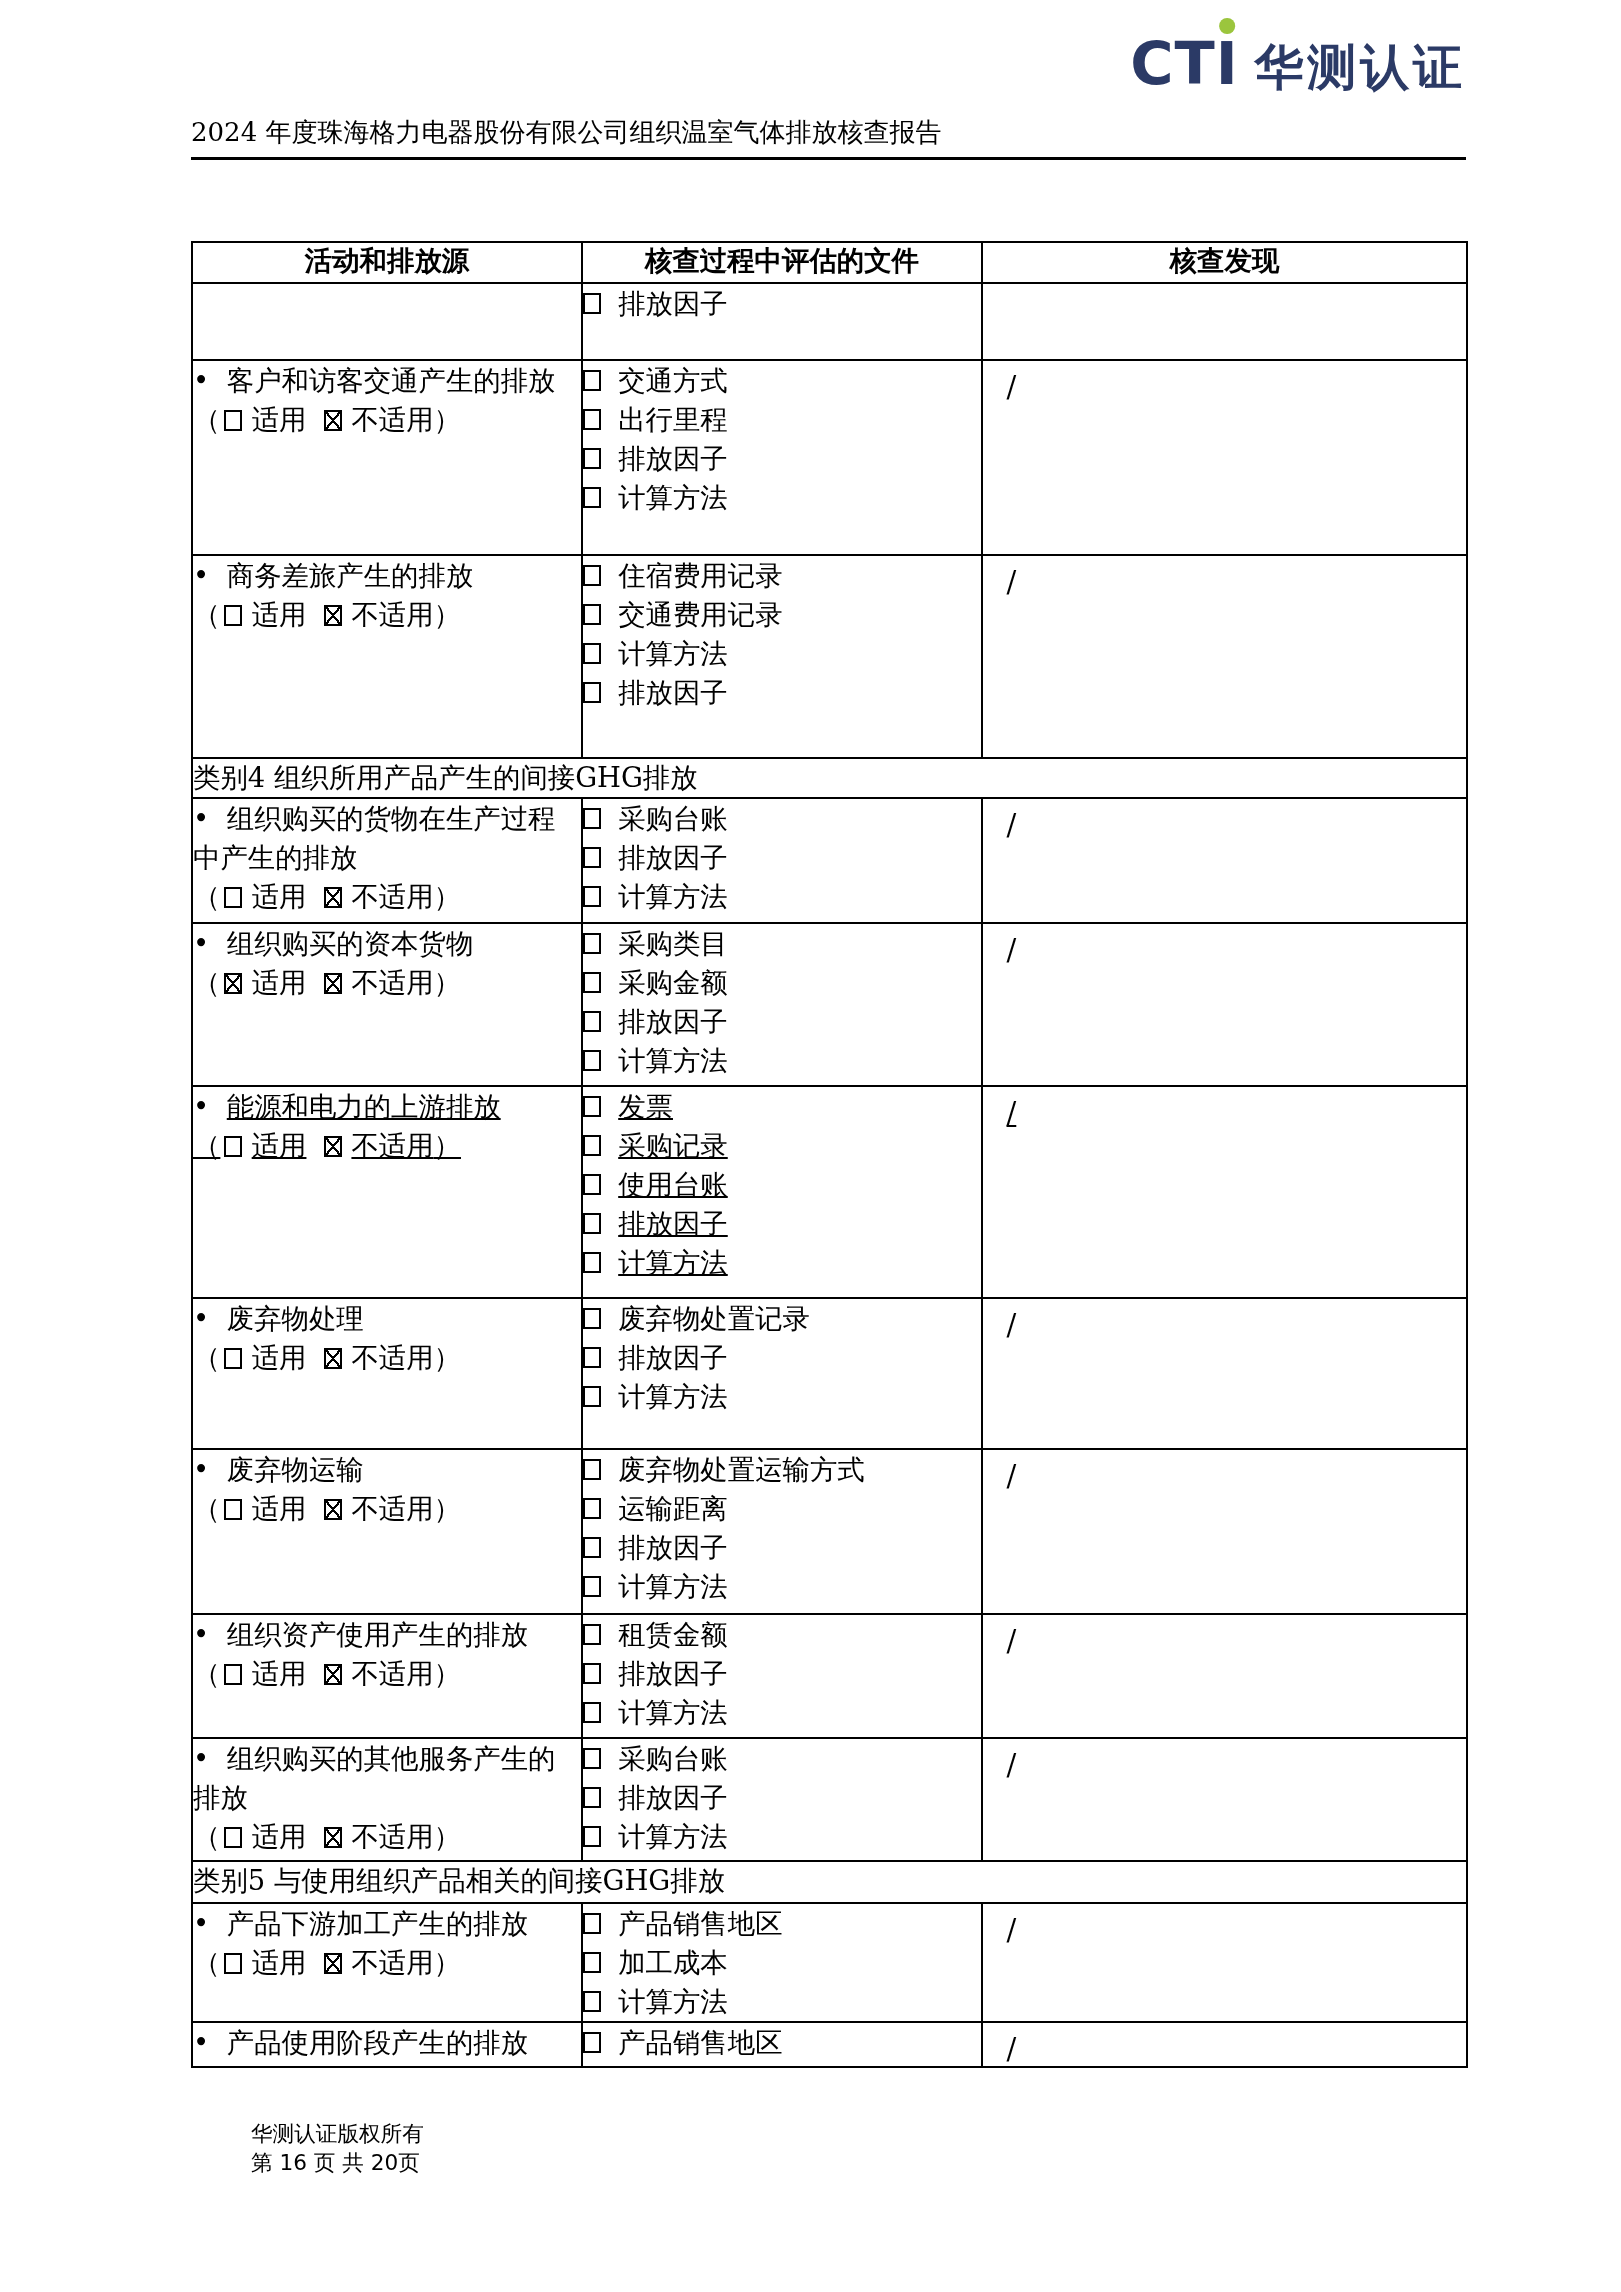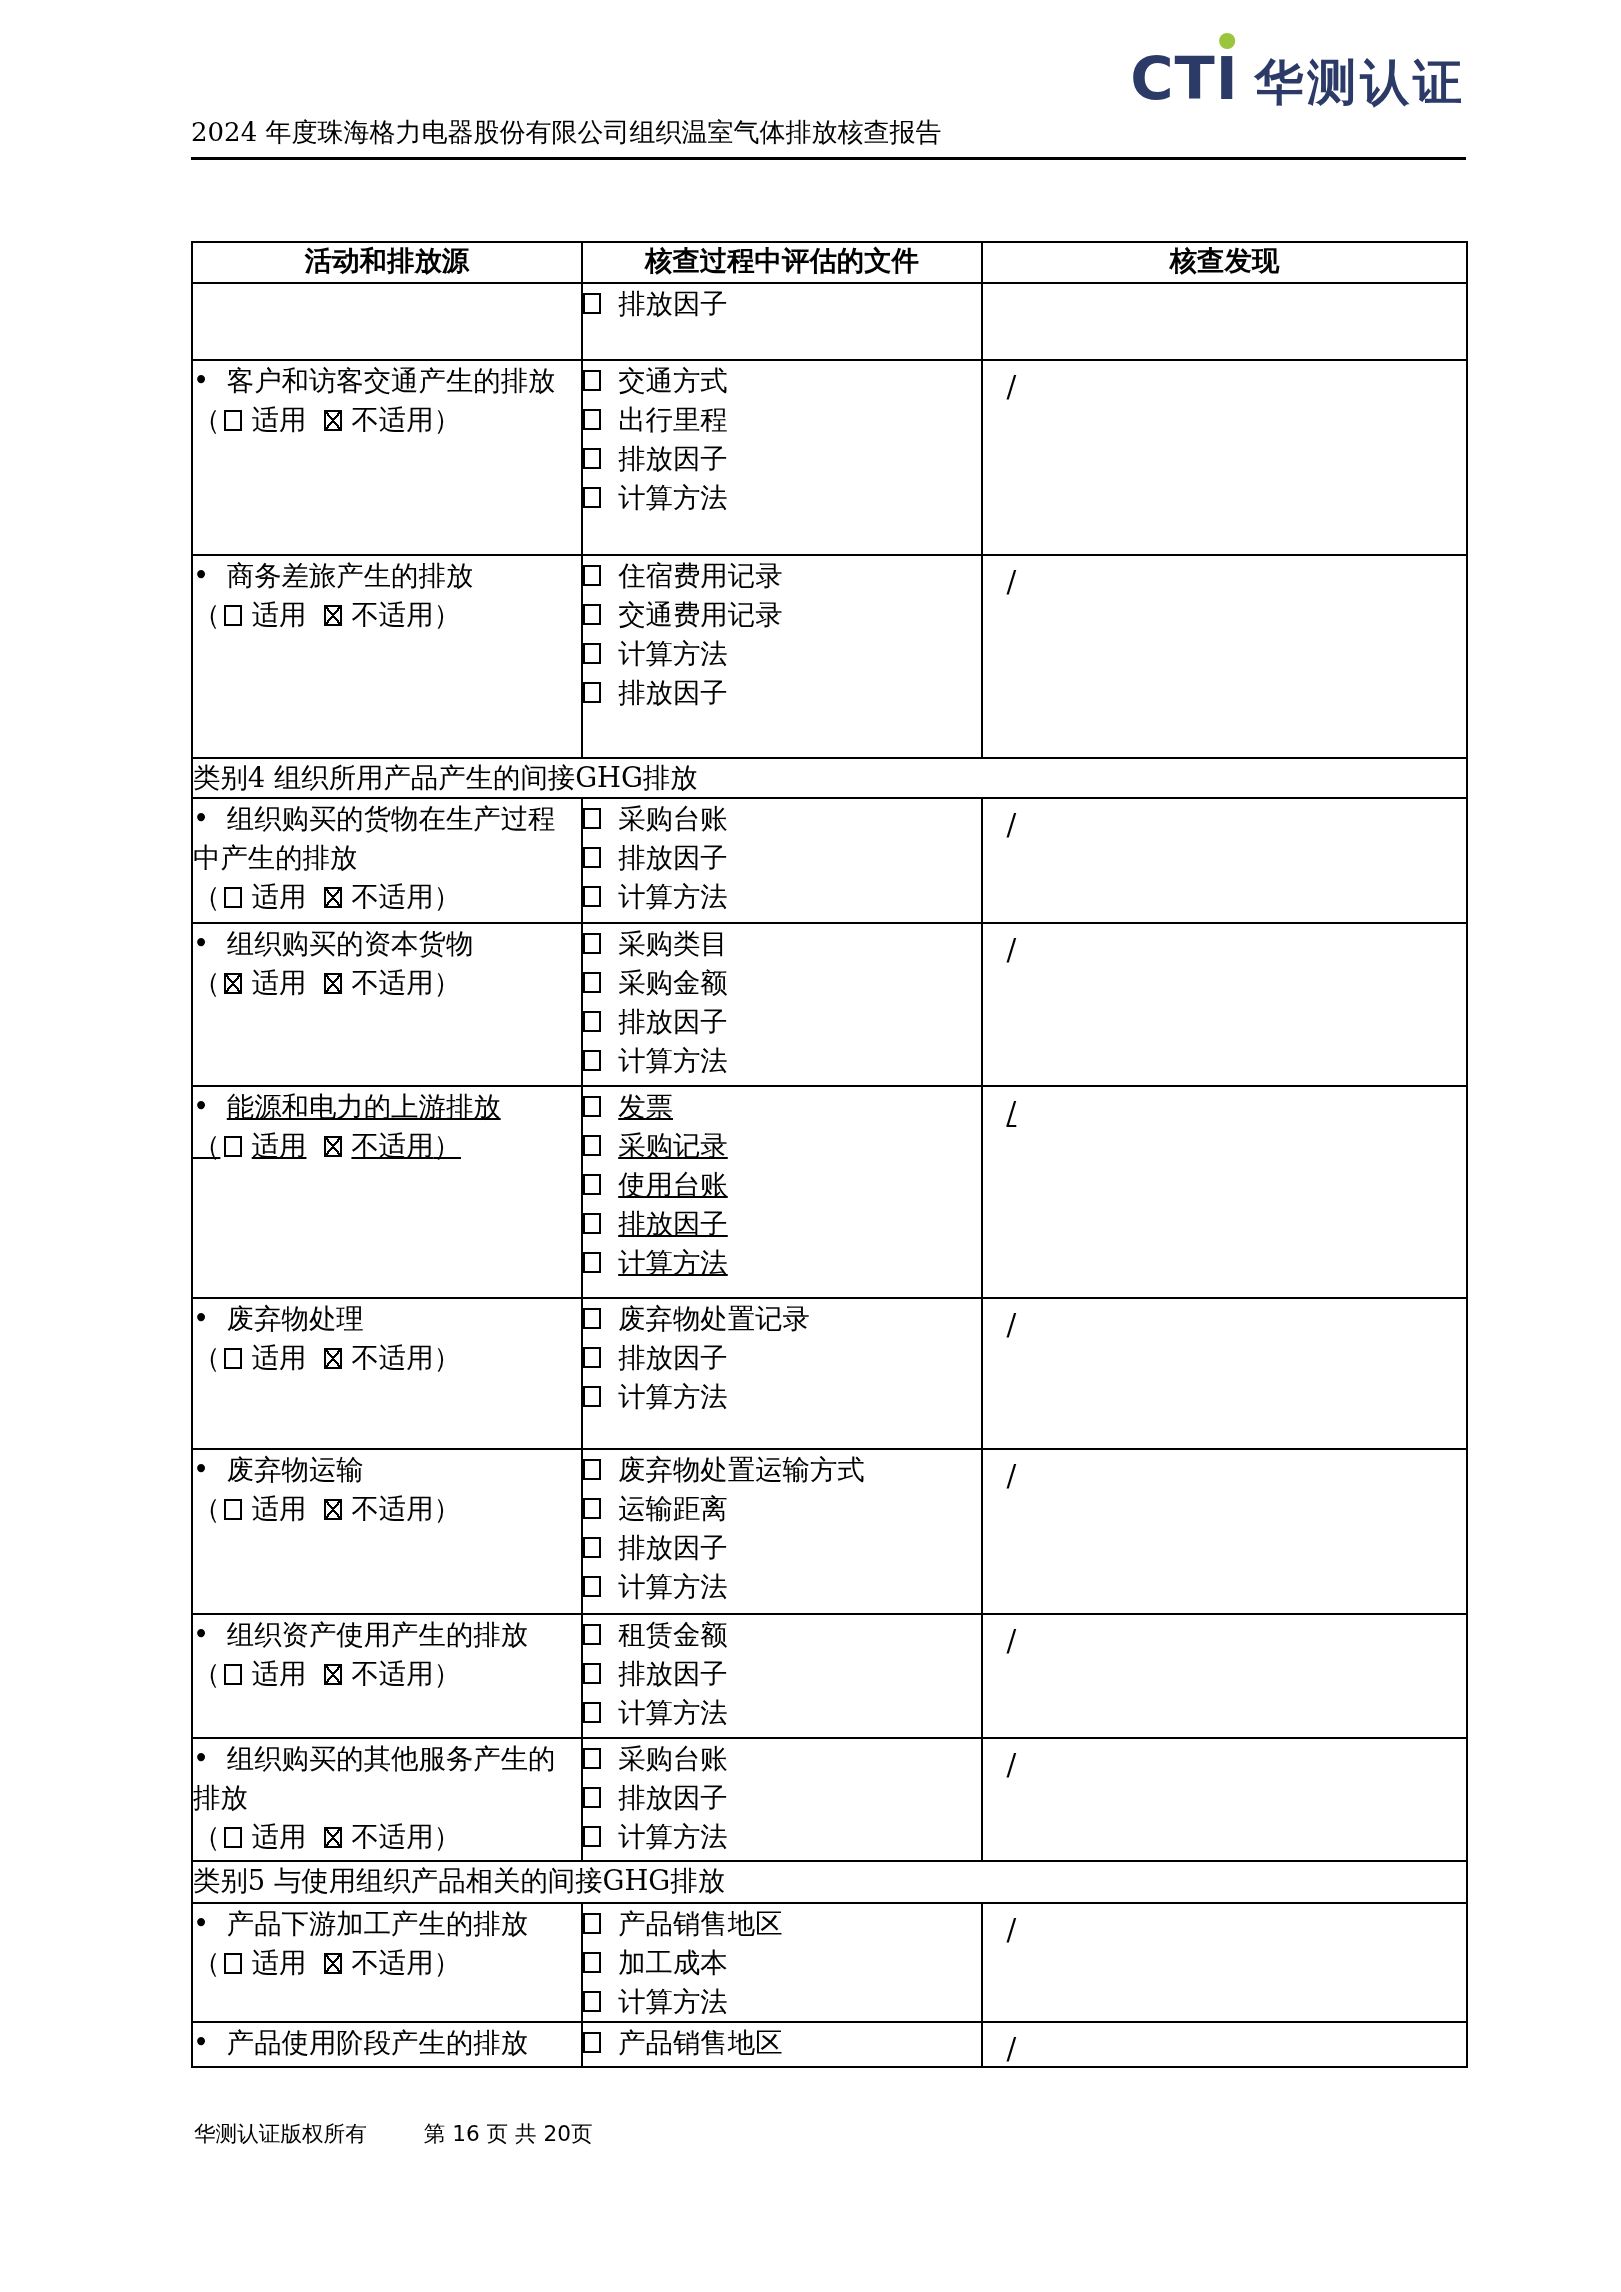--- a/index.html
+++ b/index.html
@@ -11,21 +11,21 @@
     color:#000;
     overflow:hidden;
   }
   
   .doc-header{position:absolute;left:191px;top:0;width:1275px;height:161px;}
   .doc-title{
     position:absolute;left:0;top:116px;
     font-size:26px;line-height:33px;white-space:nowrap;
   }
   .logo{
-    position:absolute;right:0;top:49px;
+    position:absolute;right:0;top:34px;
     display:flex;align-items:baseline;
     font-family:"DejaVu Sans","Liberation Sans",sans-serif;
     font-weight:bold;
   }
   .logo-cti{font-size:59px;letter-spacing:1px;line-height:1;}
   .logo-i{position:relative;display:inline-block;}
   .logo-dot{
     position:absolute;left:50%;top:-15.7px;transform:translateX(-50%);
     width:15.7px;height:15.7px;border-radius:50%;
   }
@@ -76,21 +76,21 @@
     padding:0 0 0 15.7px;
     font-size:27.4px;line-height:37px;
     white-space:nowrap;
   }
 
   
   .doc-footer{
     position:absolute;left:194px;top:2119px;width:1272px;
     font-family:"DejaVu Sans","Liberation Sans",sans-serif;
     font-size:21.6px;line-height:29px;
-    display:flex;align-items:baseline;white-space:nowrap;
+    display:flex;align-items:baseline;white-space:nowrap;flex-direction:column;
   }
   .footer-mid{margin-left:33px;}
   .footer-page{margin-left:57px;}
 </style>
 </head>
 <body>
 
 <div class="page">
 
   <div class="doc-header">

